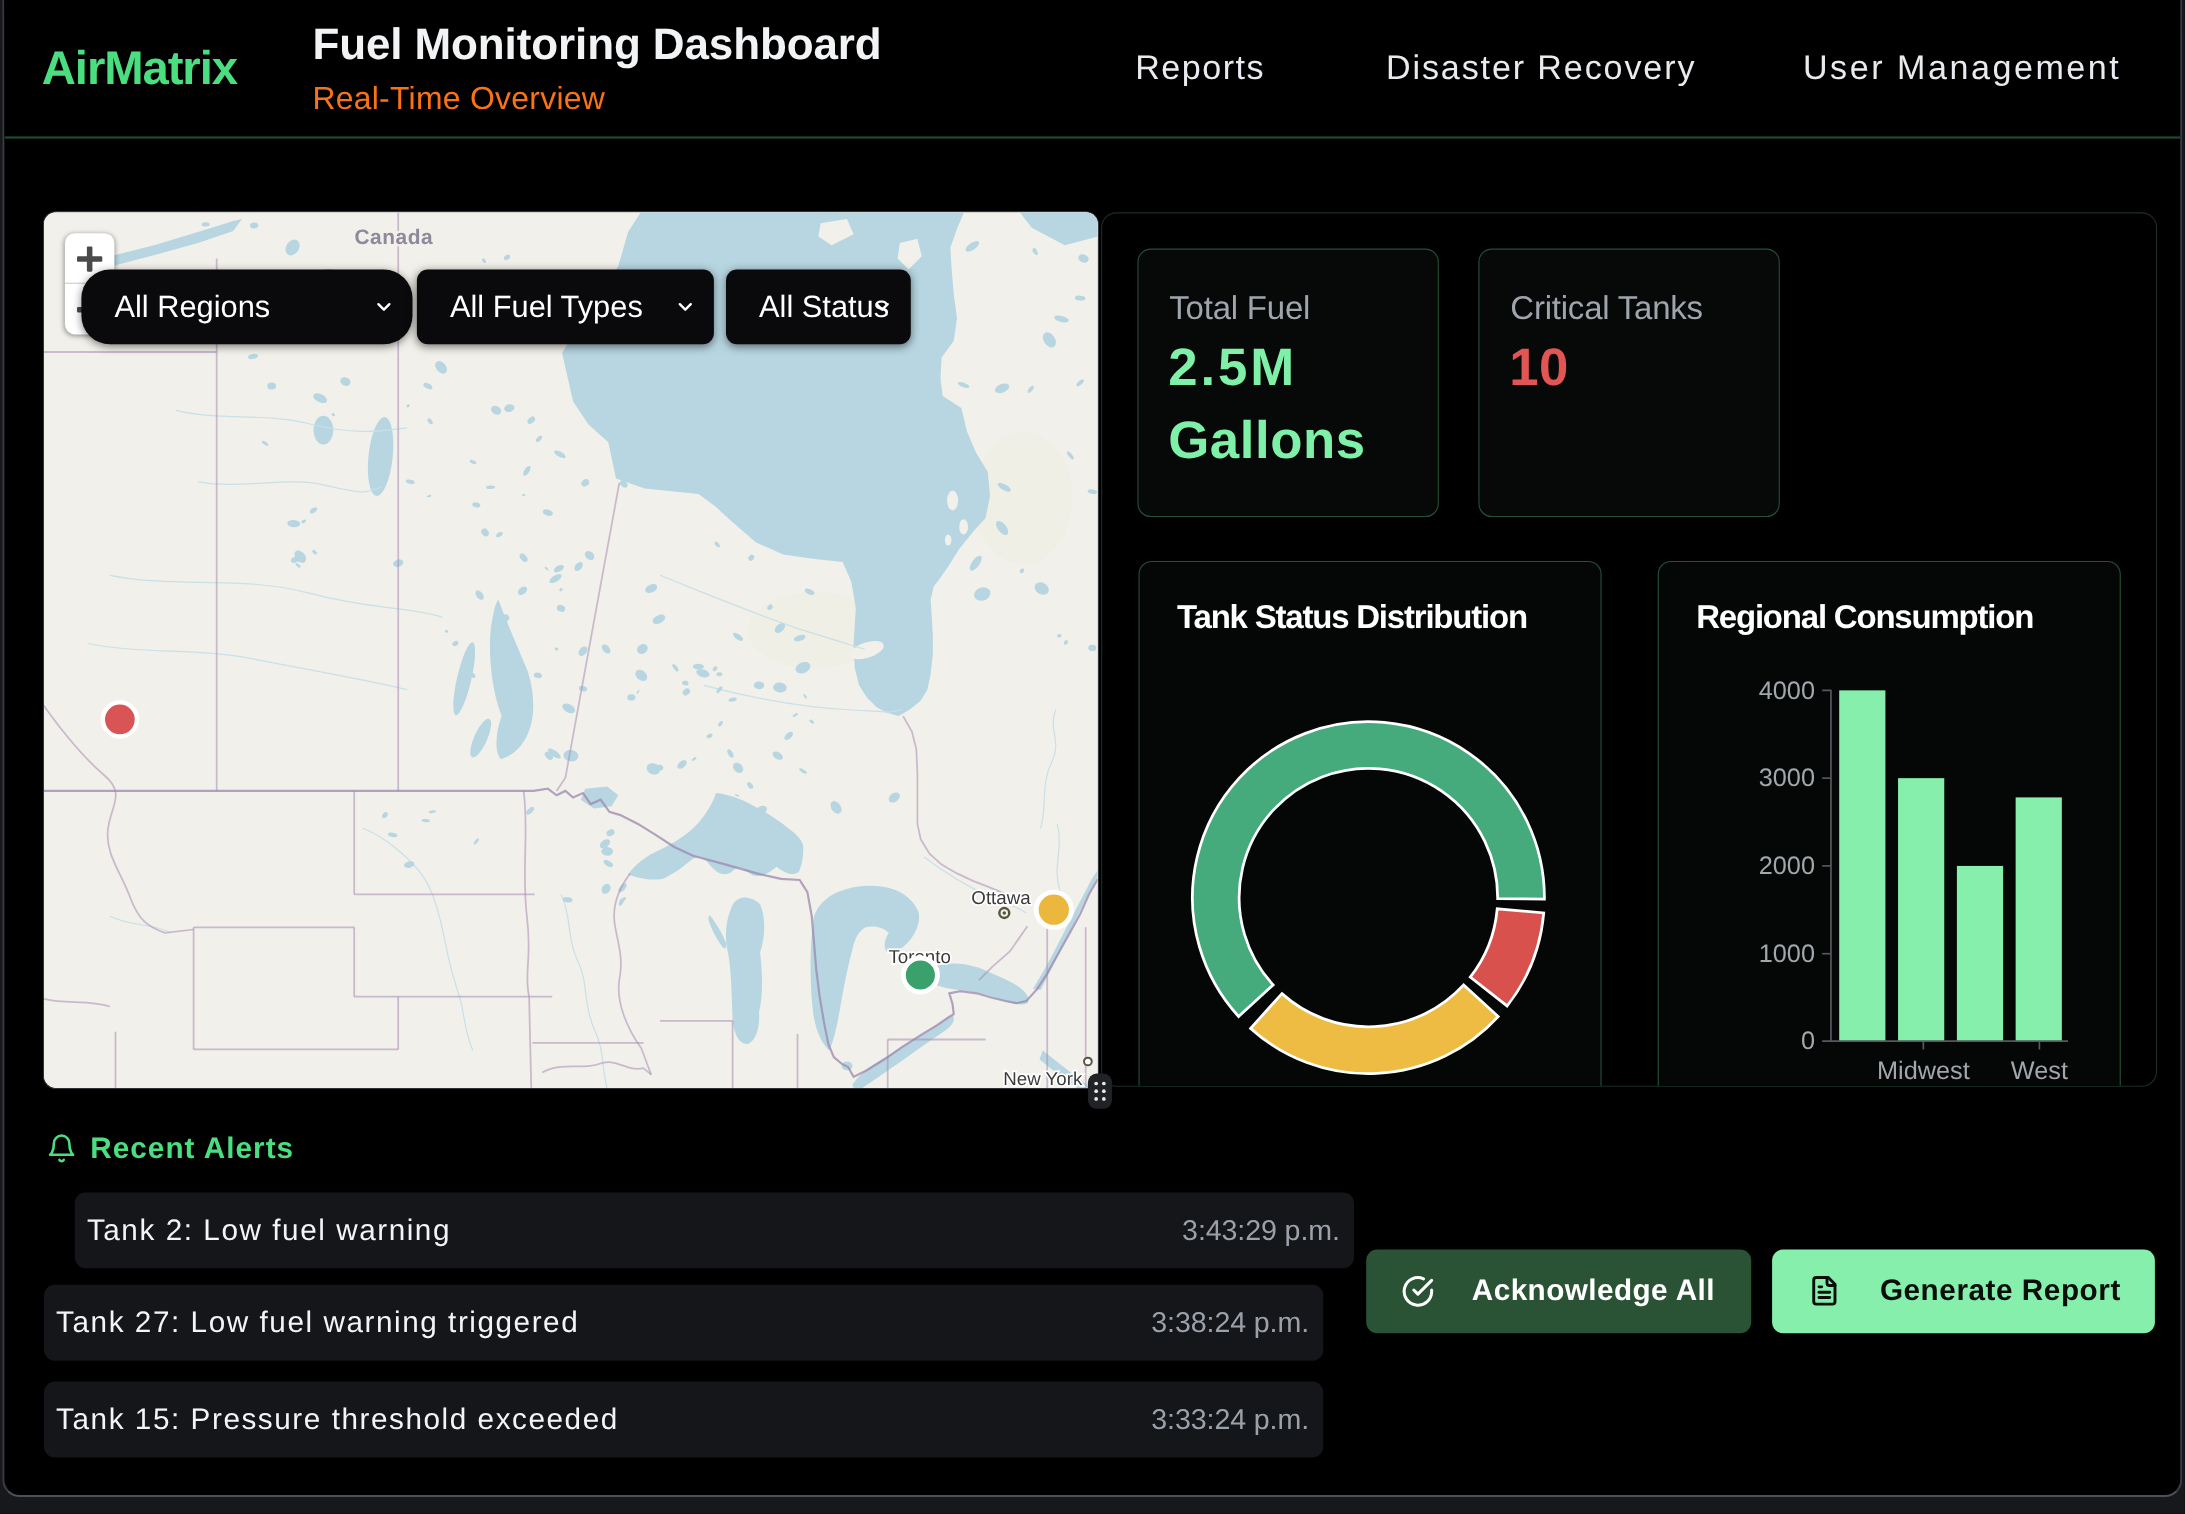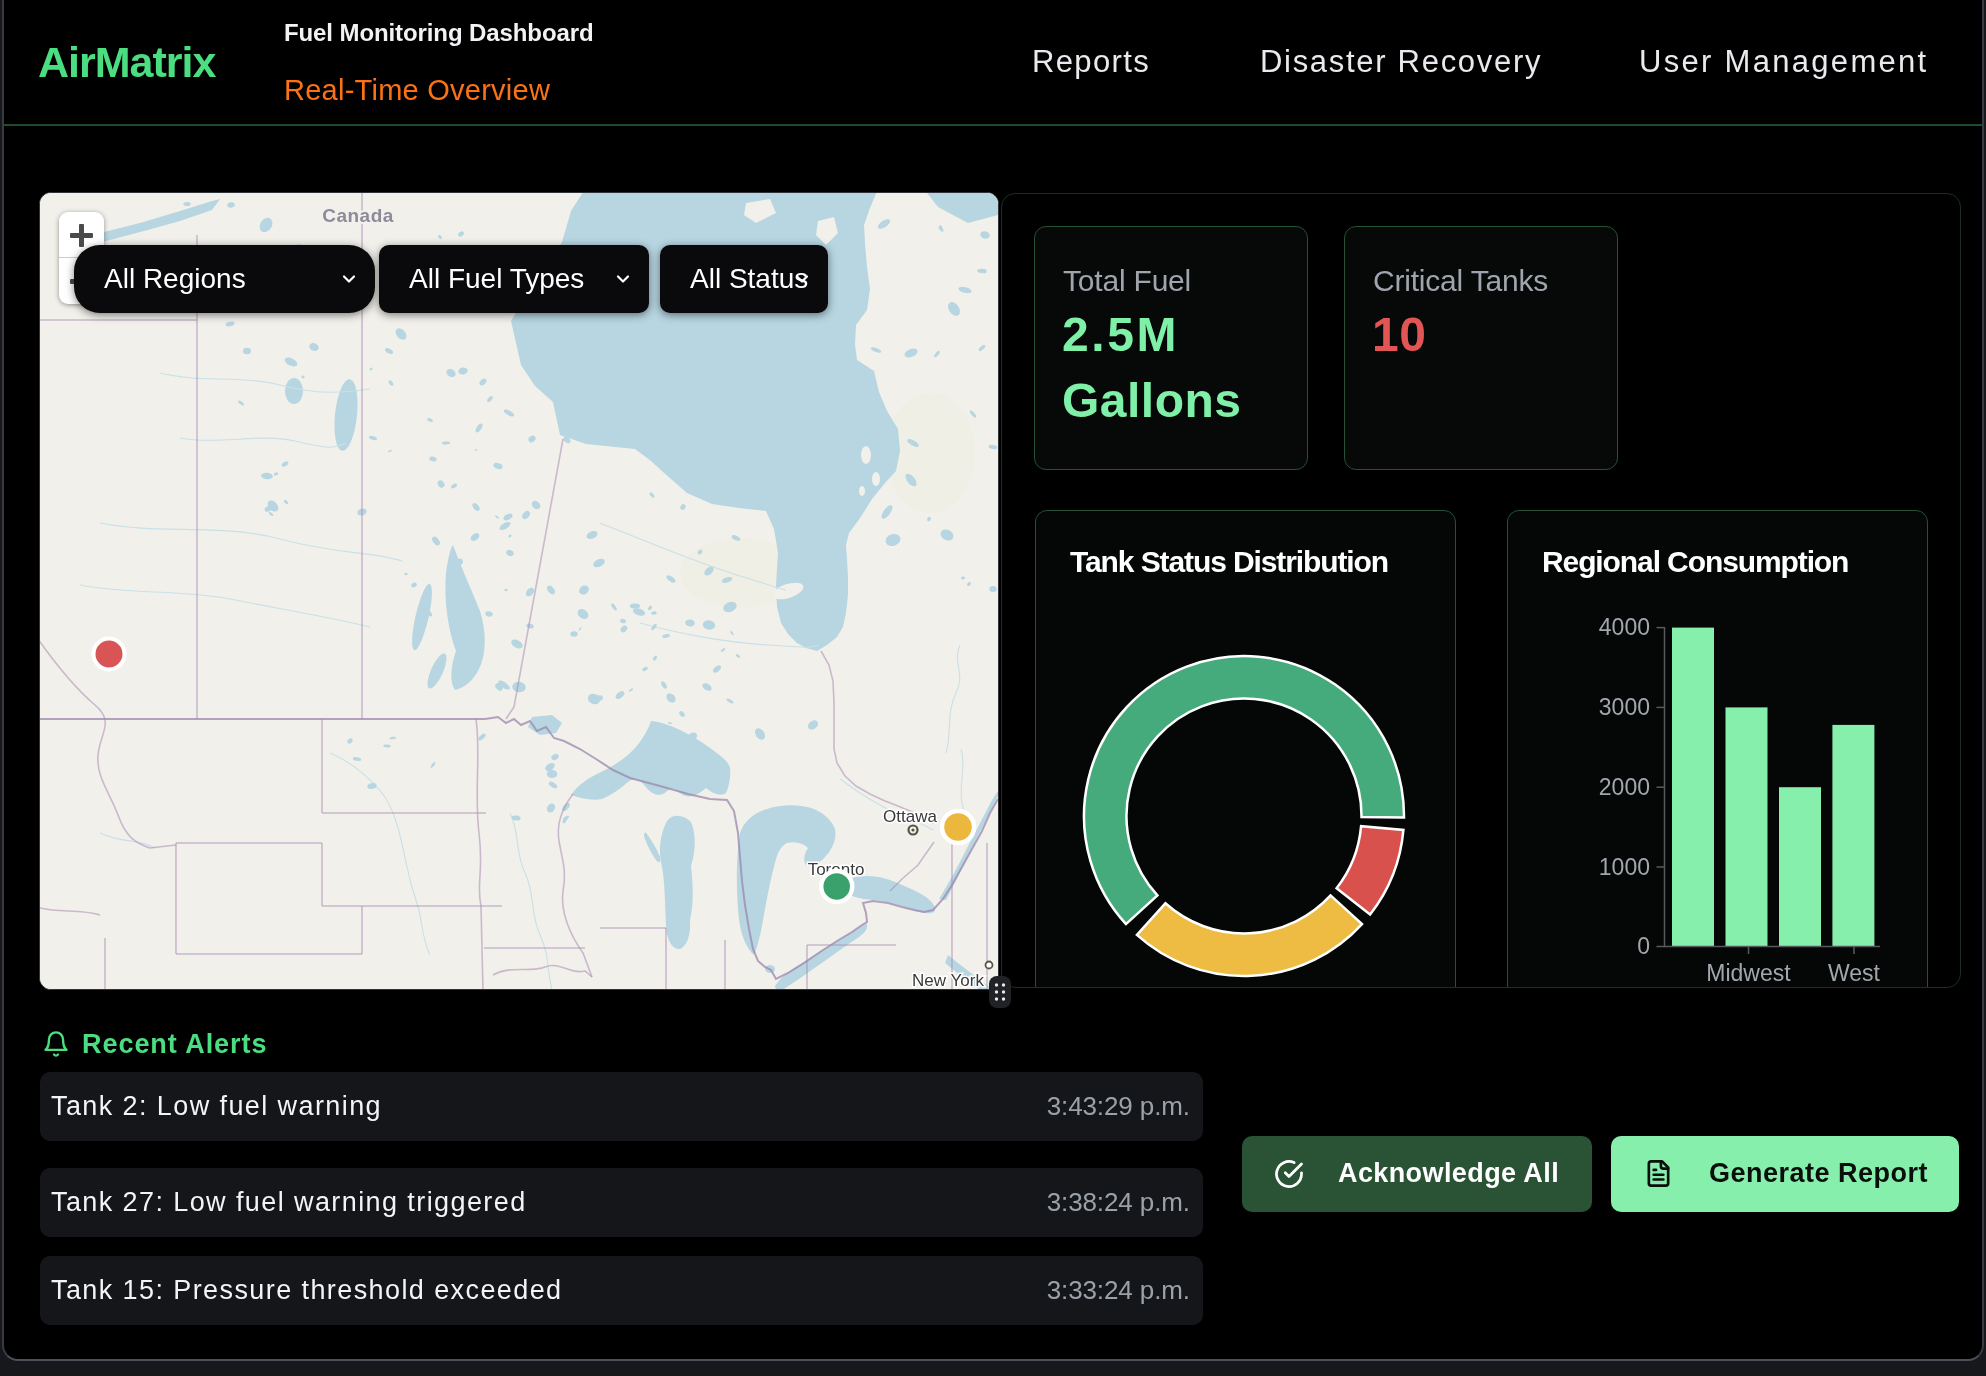--- a/index.html
+++ b/index.html
@@ -3,21 +3,21 @@
 <style>
 * { margin:0; padding:0; box-sizing:border-box; }
 html,body { width:1986px; height:1376px; background:#17181c; overflow:hidden;
   font-family:"Liberation Sans",sans-serif; }
 .app { position:absolute; left:2px; top:0; width:1982px; height:1361px; background:#000;
   border:2px solid; border-color:#383b41 #383b41 #4c5059 #383b41; border-top:none; border-radius:0 0 16px 16px; overflow:hidden; }
 header { position:absolute; left:0; top:0; width:100%; height:126px; background:#000;
   border-bottom:2px solid #1e4a30; }
 .logo { position:absolute; left:34px; top:38px; font-size:43px; font-weight:bold; color:#4ade80;
   letter-spacing:-1px; }
-.h1 { position:absolute; left:280px; top:19px; font-size:24px; font-weight:bold; color:#f2f3f5;
+.h1 { position:absolute; left:280px; top:19px; font-size:40px; font-weight:bold; color:#f2f3f5;
   letter-spacing:-0.1px; }
 .sub { position:absolute; left:280px; top:74px; font-size:29px; color:#f97316; letter-spacing:0.25px; }
 nav a { position:absolute; top:44px; font-size:31px; color:#e8eaed; text-decoration:none; }
 .nav1 { left:1028px; letter-spacing:1.35px; }
 .nav2 { left:1256px; letter-spacing:1.7px; }
 .nav3 { left:1635px; letter-spacing:2.3px; }
 .main { position:absolute; left:0; top:128px; width:100%; height:862px; }
 .map { position:absolute; left:35px; top:64px; width:960px; height:798px; border-radius:12px;
   overflow:hidden; border:1px solid #303338; background:#f2f0ea; }
 .zctl { position:absolute; left:19px; top:19px; width:45px; height:92px; background:#fff;
@@ -46,21 +46,21 @@
 .chart h3 { position:absolute; left:34px; top:34px; font-size:30px; font-weight:bold; color:#fff;
   letter-spacing:-1.1px; }
 .grip { position:absolute; left:985px; top:848px; width:22px; height:32px; background:#202226;
   border-radius:8px; }
 .alerts { position:absolute; left:0; top:990px; width:100%; }
 .atitle { position:absolute; left:78px; top:39px; font-size:27px; font-weight:bold; color:#4ade80; letter-spacing:0.95px; }
 .bell { position:absolute; left:38px; top:40px; }
 .arow { position:absolute; left:36px; width:1163px; height:69px; background:#141619; border-radius:10px;
   font-size:27px; color:#f3f4f6; line-height:69px; padding-left:11px; letter-spacing:1.41px; }
 .arow .time { position:absolute; right:13px; top:0; font-size:26px; color:#9ba1a9; letter-spacing:-0.1px; }
-.r1 { top:82px; } .r2 { top:178px; } .r3 { top:266px; }
+.r1 { top:94px;margin-left:28px; } .r2 { top:178px; } .r3 { top:266px; }
 .btn { position:absolute; top:146px; height:76px; border-radius:10px; font-size:27px; font-weight:bold; }
 .btn svg { position:absolute; top:23px; }
 .btn span { position:absolute; top:22px; }
 .ack { left:1238px; width:350px; background:#2a5235; color:#fff; }
 .ack svg { left:32px; } .ack span { left:96px; letter-spacing:0.4px; }
 .gen { left:1607px; width:348px; background:#86efac; color:#0b0f0c; }
 .gen svg { left:33px; } .gen span { left:98px; letter-spacing:0.5px; }
 </style></head>
 <body>
 <div class="app">

